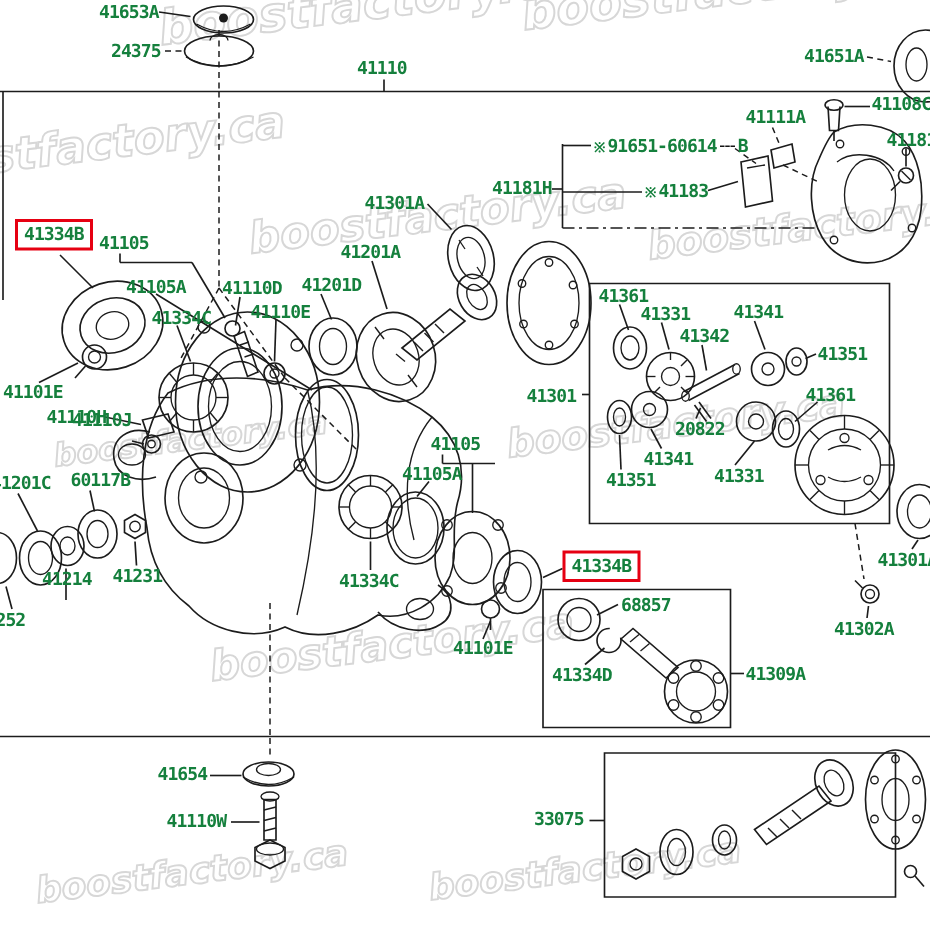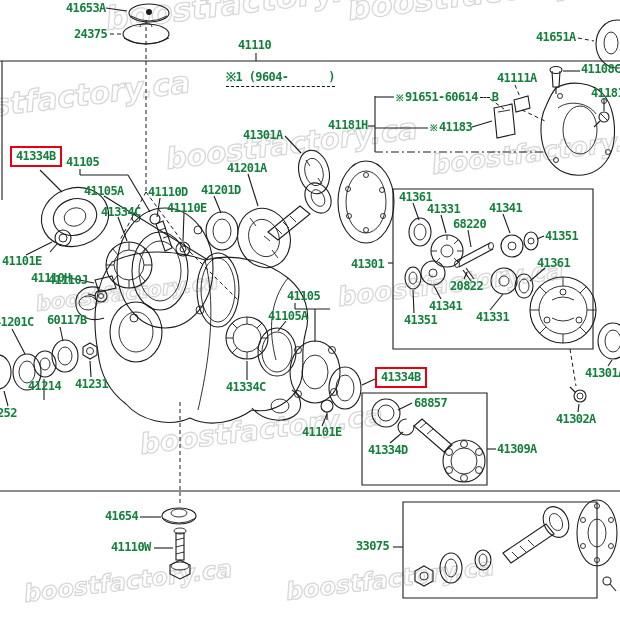--- a/index.html
+++ b/index.html
@@ -435,21 +435,20 @@
       <line class="thin" x1="176" y1="547" x2="184" y2="545"></line>
       <line class="thin" x1="176" y1="554" x2="184" y2="552"></line>
       <polygon class="ln" points="180,560 190,565 190,574 180,579 170,574 170,565"></polygon>
       <ellipse class="thin" cx="180" cy="566" rx="9" ry="4"></ellipse>
     </g>
   </svg>
 
   <div class="lbl" style="left:66px;top:2px">41653A</div>
   <div class="lbl" style="left:74px;top:28px">24375</div>
   <div class="lbl" style="left:238px;top:39px">41110</div>
-  <div class="lbl note" style="left:226px;top:71px"><span>※1</span> <span>(9604-      )</span></div>
   <div class="lbl" style="left:536px;top:31px">41651A</div>
   <div class="lbl" style="left:581px;top:63px">41108C</div>
   <div class="lbl" style="left:497px;top:72px">41111A</div>
   <div class="lbl" style="left:591px;top:87px">41181</div>
   <div class="lbl" style="left:396px;top:91px"><span class="ast">※</span><span>91651-60614</span><span class="bdash"></span><span>B</span></div>
   <div class="lbl" style="left:430px;top:121px"><span class="ast">※</span><span>41183</span></div>
   <div class="lbl" style="left:328px;top:119px">41181H</div>
   <div class="lbl" style="left:243px;top:129px">41301A</div>
 
   <div class="lbl red" style="left:10px;top:146px">41334B</div>
@@ -471,21 +470,21 @@
 
   <div class="lbl" style="left:351px;top:258px">41301</div>
   <div class="lbl" style="left:287px;top:290px">41105</div>
   <div class="lbl" style="left:268px;top:310px">41105A</div>
   <div class="lbl" style="left:226px;top:381px">41334C</div>
   <div class="lbl" style="left:302px;top:426px">41101E</div>
   <div class="lbl red" style="left:375px;top:367px">41334B</div>
 
   <div class="lbl" style="left:399px;top:191px">41361</div>
   <div class="lbl" style="left:427px;top:203px">41331</div>
-  <div class="lbl" style="left:453px;top:218px">68220</div>
+  <div class="lbl" style="left:453px;top:218px">41342</div>
   <div class="lbl" style="left:489px;top:202px">41341</div>
   <div class="lbl" style="left:545px;top:230px">41351</div>
   <div class="lbl" style="left:537px;top:257px">41361</div>
   <div class="lbl" style="left:450px;top:280px">20822</div>
   <div class="lbl" style="left:429px;top:300px">41341</div>
   <div class="lbl" style="left:404px;top:314px">41351</div>
   <div class="lbl" style="left:476px;top:311px">41331</div>
 
   <div class="lbl" style="left:585px;top:367px">41301A</div>
   <div class="lbl" style="left:556px;top:413px">41302A</div>

